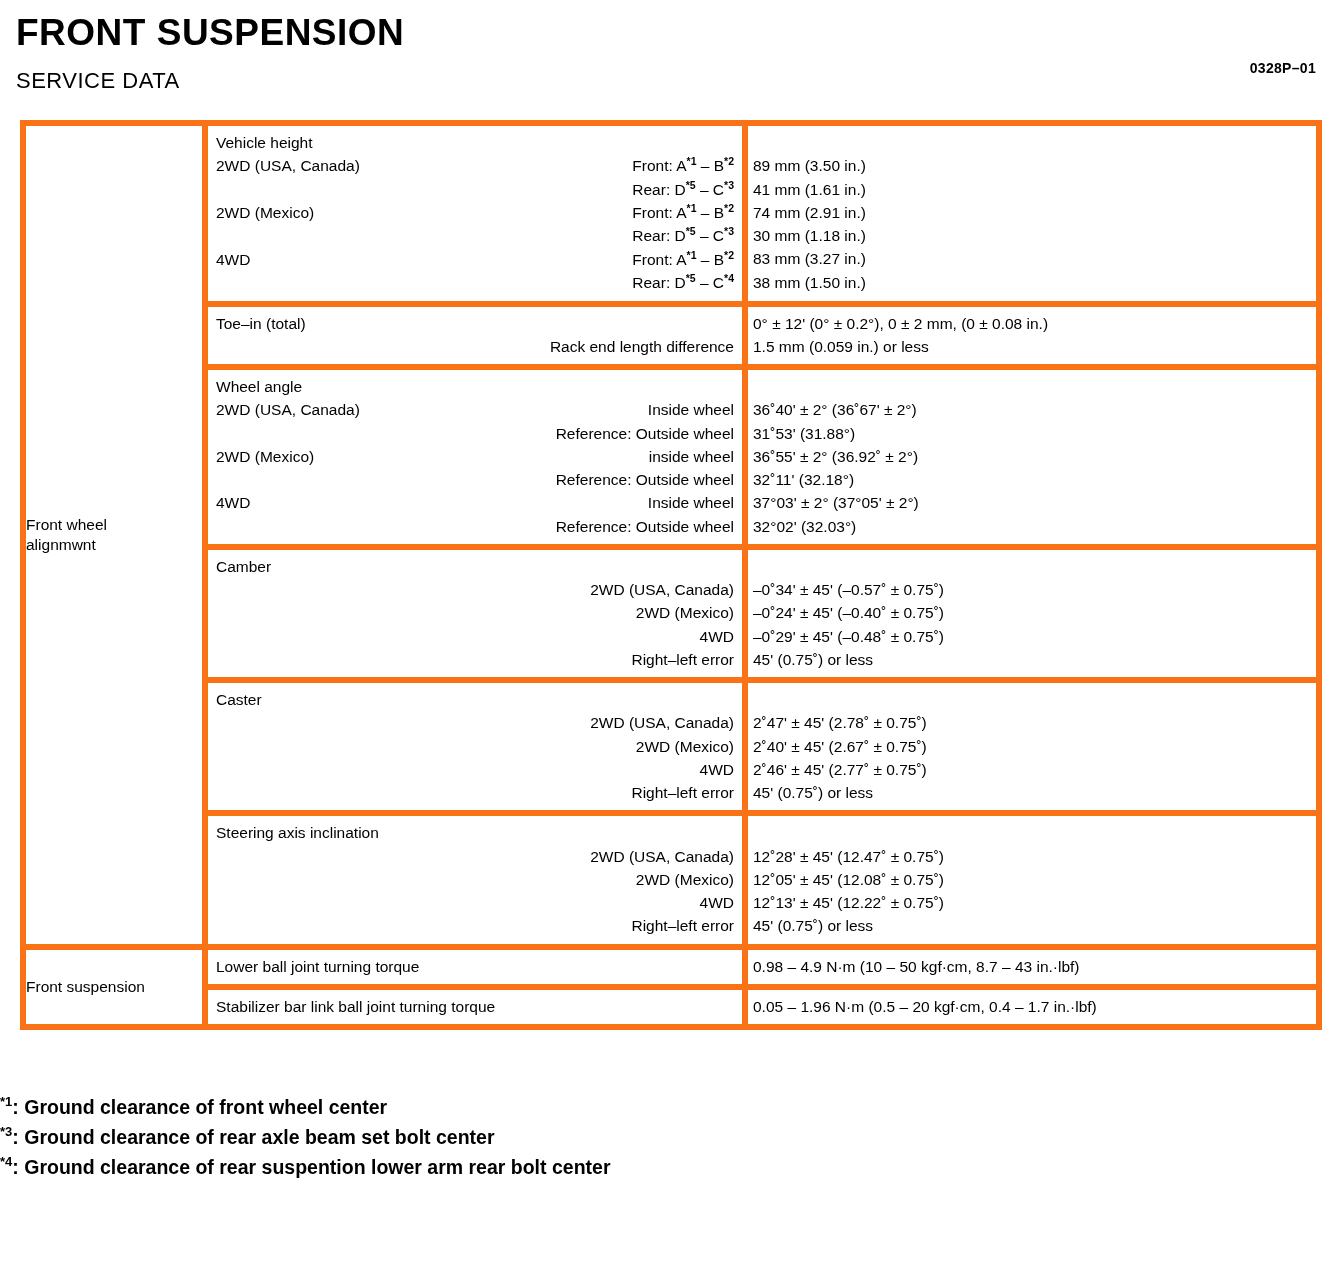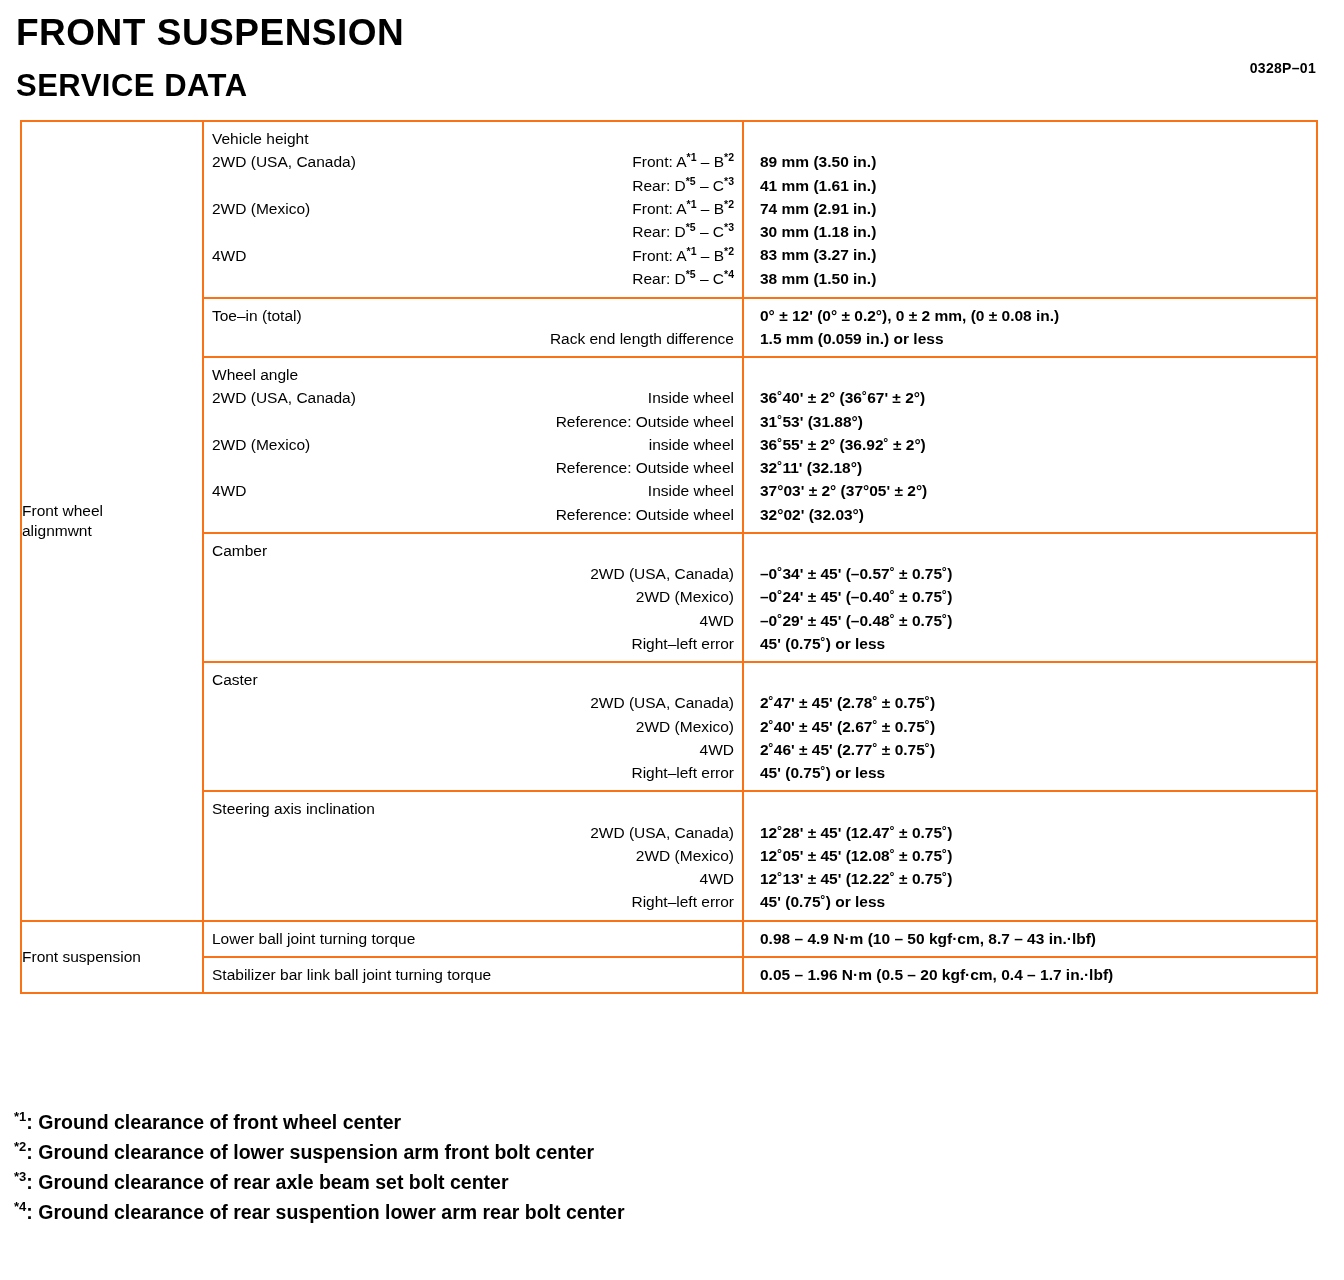--- a/index.html
+++ b/index.html
@@ -26,22 +26,22 @@
     left: 16px;
     top: 12px;
     font-size: 37px;
     font-weight: bold;
     letter-spacing: 0.5px;
   }
   .title-sub {
     position: absolute;
     left: 16px;
     top: 68px;
-    font-size: 31px;
-    font-weight: bold;
+    font-size: 22px;
+    font-weight: normal;
     letter-spacing: 0.5px;
   }
   .doc-code {
     position: absolute;
     right: 28px;
     top: 60px;
     font-size: 14px;
     font-weight: bold;
     letter-spacing: 0.3px;
   }
@@ -49,21 +49,21 @@
   table.service-data {
     position: absolute;
     left: 20px;
     top: 120px;
     width: 1296px;
     border-collapse: collapse;
     table-layout: fixed;
     font-size: 15.5px;
   }
   table.service-data td {
-    border: 2px solid #f97316;
+    border: 6px solid #f97316;
     padding: 0;
     vertical-align: top;
   }
   .col-a { width: 182px; }
   .col-b { width: 540px; }
   .col-c { width: 574px; }
 
   .cat-label {
     padding: 6px 8px;
     font-size: 15.5px;
@@ -87,39 +87,38 @@
     justify-content: space-between;
     align-items: baseline;
     line-height: 1.5;
     white-space: nowrap;
   }
   .rowline .lbl-left { text-align: left; }
   .rowline .lbl-right { text-align: right; }
   .valline {
     line-height: 1.5;
     white-space: nowrap;
-    font-weight: bold;
-    padding-left: 16px;
+    font-weight: normal;
+    padding-left: 5px;
   }
   .vblk { padding: 5px 8px 6px 0; }
   .spacer { line-height: 1.5; }
   sup.fn {
     font-size: 10.5px;
     vertical-align: super;
     font-weight: bold;
   }
 
   .right-align { text-align: right; }
 
   .footnotes {
     position: absolute;
-    left: 14px;
+    left: 0;
     top: 1092px;
     width: 1320px;
-    margin-top: 15px;
   }
   .fn-line {
     font-size: 19.5px;
     font-weight: bold;
     line-height: 1.52;
     white-space: nowrap;
   }
   .fn-line sup {
     font-size: 13px;
     vertical-align: super;
@@ -374,23 +373,20 @@
             <div class="valline">0.05 – 1.96 N·m (0.5 – 20 kgf·cm, 0.4 – 1.7 in.·lbf)</div>
           </div>
         </td>
       </tr>
     </tbody>
   </table>
 
   <div class="footnotes">
     <div class="fn-line">
       <sup>*1</sup><span>: Ground clearance of front wheel center</span>
-    </div>
-    <div class="fn-line">
-      <sup>*2</sup><span>: Ground clearance of lower suspension arm front bolt center</span>
     </div>
     <div class="fn-line">
       <sup>*3</sup><span>: Ground clearance of rear axle beam set bolt center</span>
     </div>
     <div class="fn-line">
       <sup>*4</sup><span>: Ground clearance of rear suspention lower arm rear bolt center</span>
     </div>
   </div>
 
 </div>

